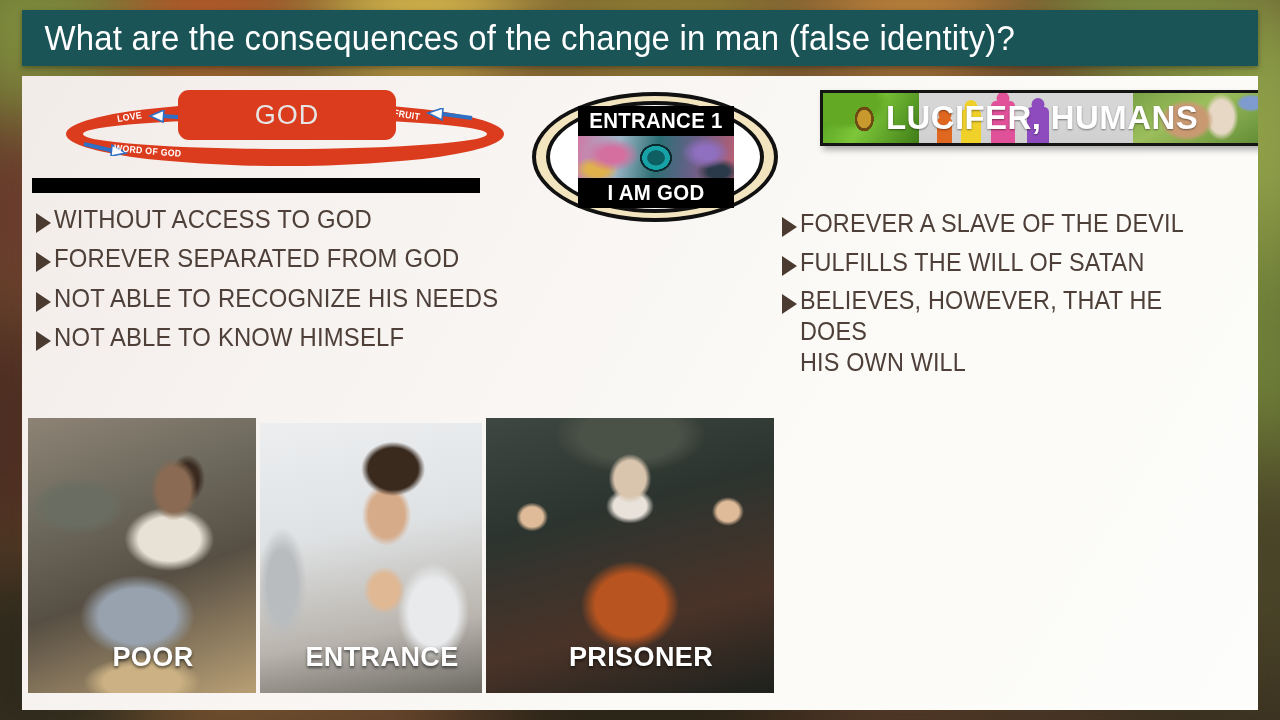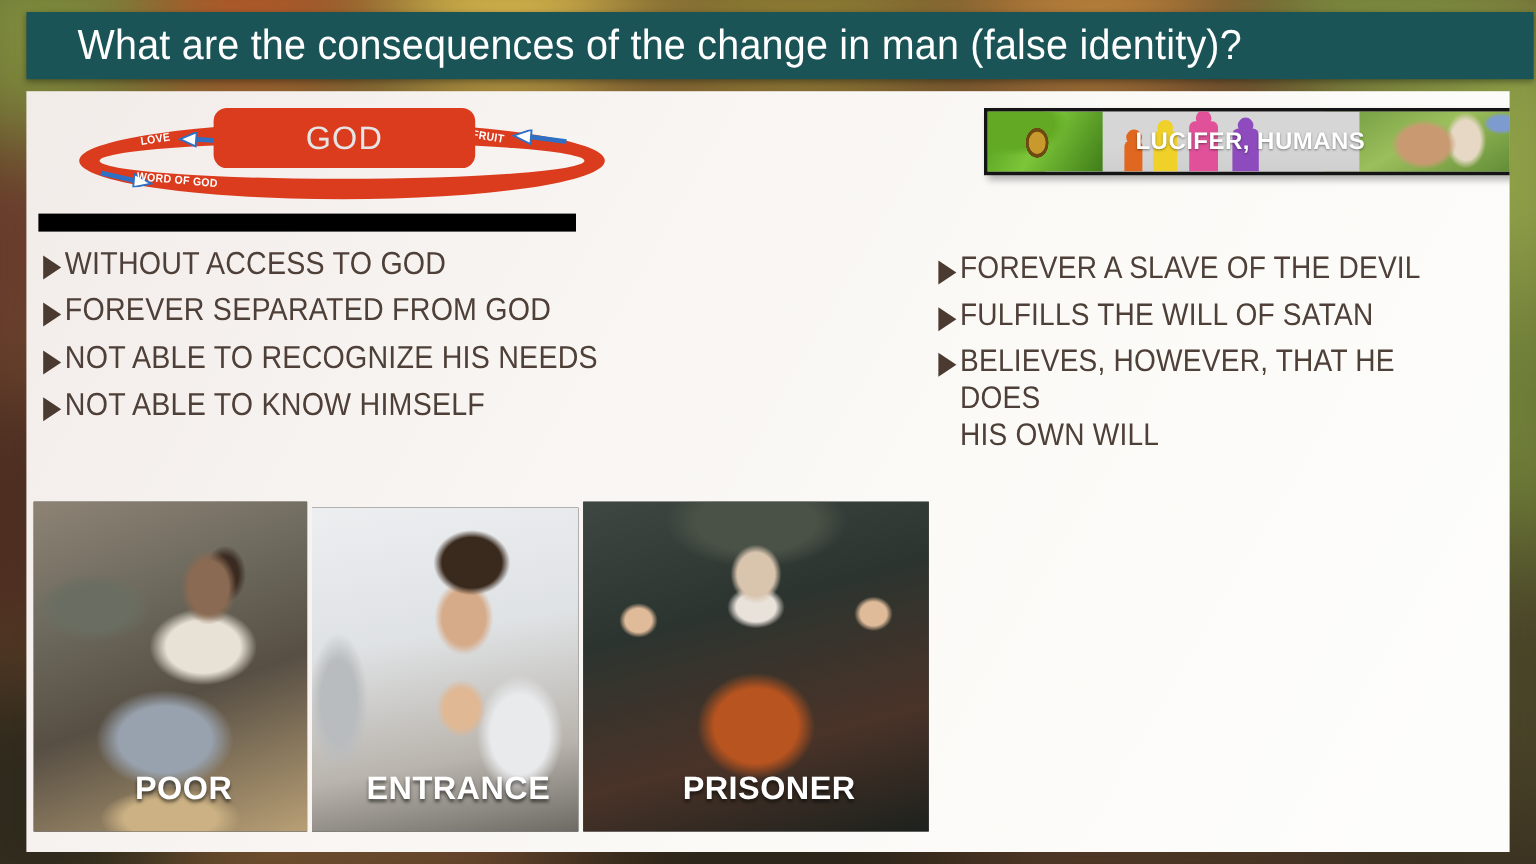--- a/index.html
+++ b/index.html
@@ -32,21 +32,20 @@
       linear-gradient(135deg,#6b6a33 0%, #7a5a30 35%, #5b3a28 65%, #3a3020 100%);
     filter:blur(26px);
   }
 
   
   .titlebar{
     position:absolute;left:22px;top:10px;width:1236px;height:56px;
     background:#1b5457;
     display:flex;align-items:center;
     box-shadow:0 2px 5px rgba(0,0,0,.35);
-    padding-left:20px;
   }
   .titlebar .t{
     color:#ffffff;font-size:35px;letter-spacing:.2px;
     font-family:"Liberation Sans",sans-serif;
     font-weight:300;padding-left:24px;white-space:nowrap;
     transform:scaleX(.94);transform-origin:left center;
   }
 
   
   .body{
@@ -153,21 +152,21 @@
   .luc-rabbit{
     position:absolute;left:310px;top:0;width:134px;height:100%;
     background:
       radial-gradient(ellipse 34px 26px at 40% 55%, #c99a72 0 60%, transparent 80%),
       radial-gradient(ellipse 22px 30px at 66% 48%, #e6d8c4 0 55%, transparent 78%),
       radial-gradient(ellipse 20px 12px at 88% 20%, #7e9bd0 0 50%, transparent 76%),
       linear-gradient(150deg,#79a346 0%, #9cbe5c 40%, #5f8a34 100%);
   }
   .luc-title{
     position:absolute;inset:0;display:flex;align-items:center;justify-content:center;
-    color:#fff;font-size:20px;font-weight:700;letter-spacing:.4px;
+    color:#fff;font-size:33px;font-weight:700;letter-spacing:.4px;
     text-shadow:0 1px 2px rgba(0,0,0,.45);
   }
 
   
   .photos{position:absolute;left:0;top:342px;width:1236px;height:290px;}
   .card{position:absolute;overflow:hidden;background:#2a2a2a;}
   .cap{
     position:absolute;left:0;right:0;bottom:20px;text-align:center;
     color:#fff;font-size:27px;font-weight:700;letter-spacing:.4px;
     text-shadow:0 2px 3px rgba(0,0,0,.55);
@@ -277,20 +276,29 @@
       <div class="bullet">
         <div class="tri"></div>
         <div class="btxt">NOT ABLE TO RECOGNIZE HIS NEEDS</div>
       </div>
       <div class="bullet">
         <div class="tri"></div>
         <div class="btxt">NOT ABLE TO KNOW HIMSELF</div>
       </div>
     </div>
 
+    <div class="entrance">
+      <div class="oval-outer"></div>
+      <div class="oval-inner"></div>
+      <div class="ent-card">
+        <div class="ent-top">ENTRANCE 1</div>
+        <div class="ent-eye"></div>
+        <div class="ent-bot">I AM GOD</div>
+      </div>
+    </div>
 
     <div class="luc-banner">
       <div class="luc-snake"></div>
       <div class="luc-figs">
         <div class="fig" style="left:18px;width:15px;height:26px;background:#e0671f;"></div>
         <div class="fig" style="left:42px;width:20px;height:34px;background:#f0d12a;"></div>
         <div class="fig" style="left:72px;width:24px;height:42px;background:#e0519a;"></div>
         <div class="fig" style="left:108px;width:22px;height:36px;background:#8e4bbd;"></div>
       </div>
       <div class="luc-rabbit"></div>

